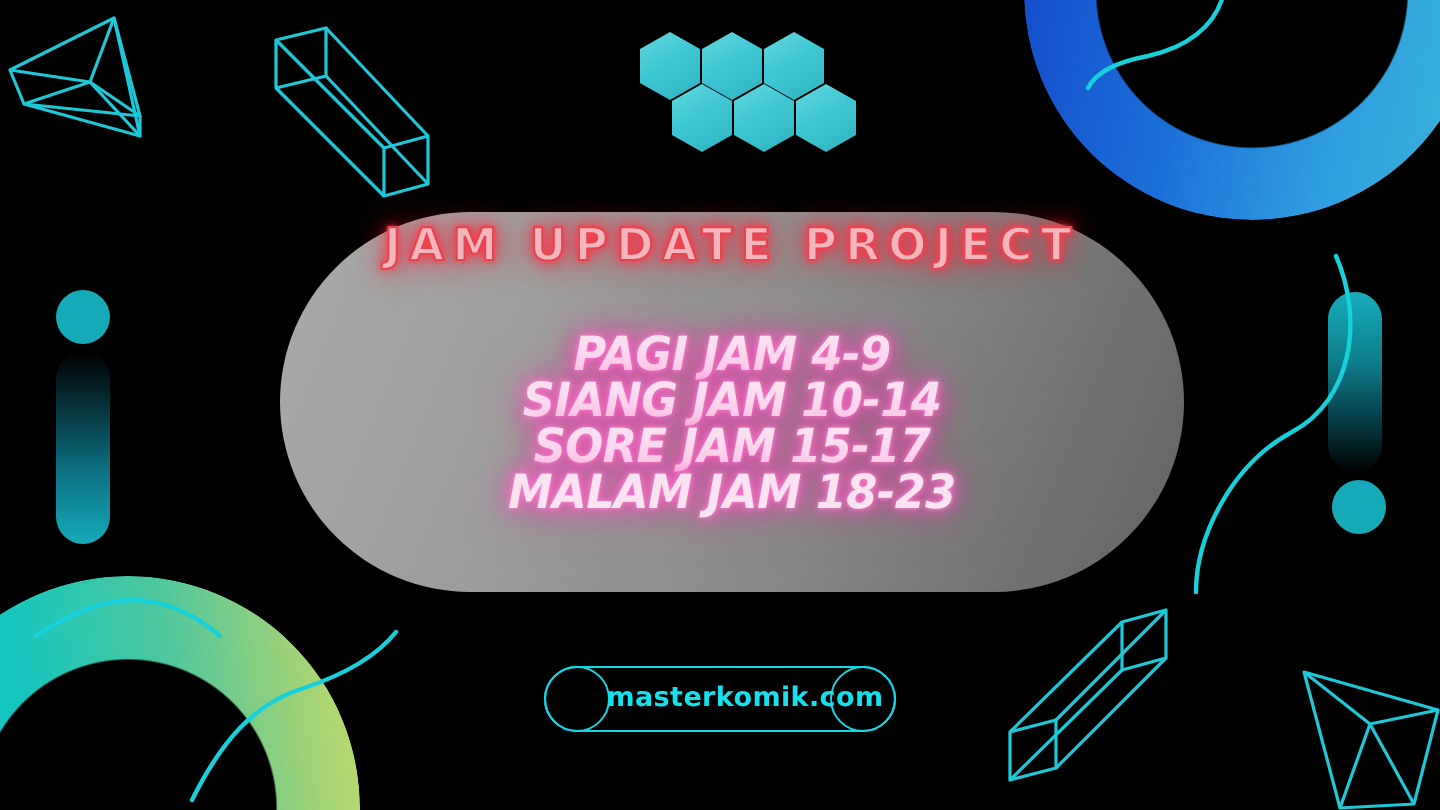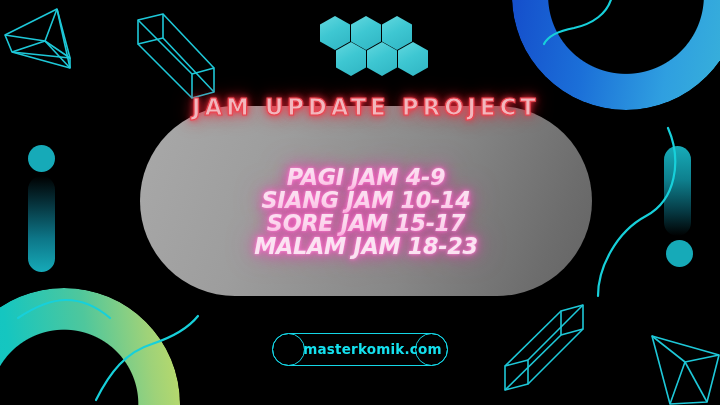--- a/index.html
+++ b/index.html
@@ -72,21 +72,21 @@
     position: absolute;
     left: 140px; top: 106px;
     width: 452px; height: 190px;
     border-radius: 95px;
     background: linear-gradient(112deg, #a9a9a9 0%, #9d9d9d 30%, #878787 62%, #6d6d6d 88%, #636363 100%);
   }
 
   
   #title {
     position: absolute;
-    left: 140px; top: 96px;
+    left: 140px; top: 112px;
     width: 452px;
     text-align: center;
     font-family: "DejaVu Sans", sans-serif;
     font-size: 22.5px;
     font-weight: 700;
     letter-spacing: 4.2px;
     line-height: 1;
     color: #f2b7bd;
     -webkit-text-stroke: 1.1px #e8444f;
     text-shadow:

